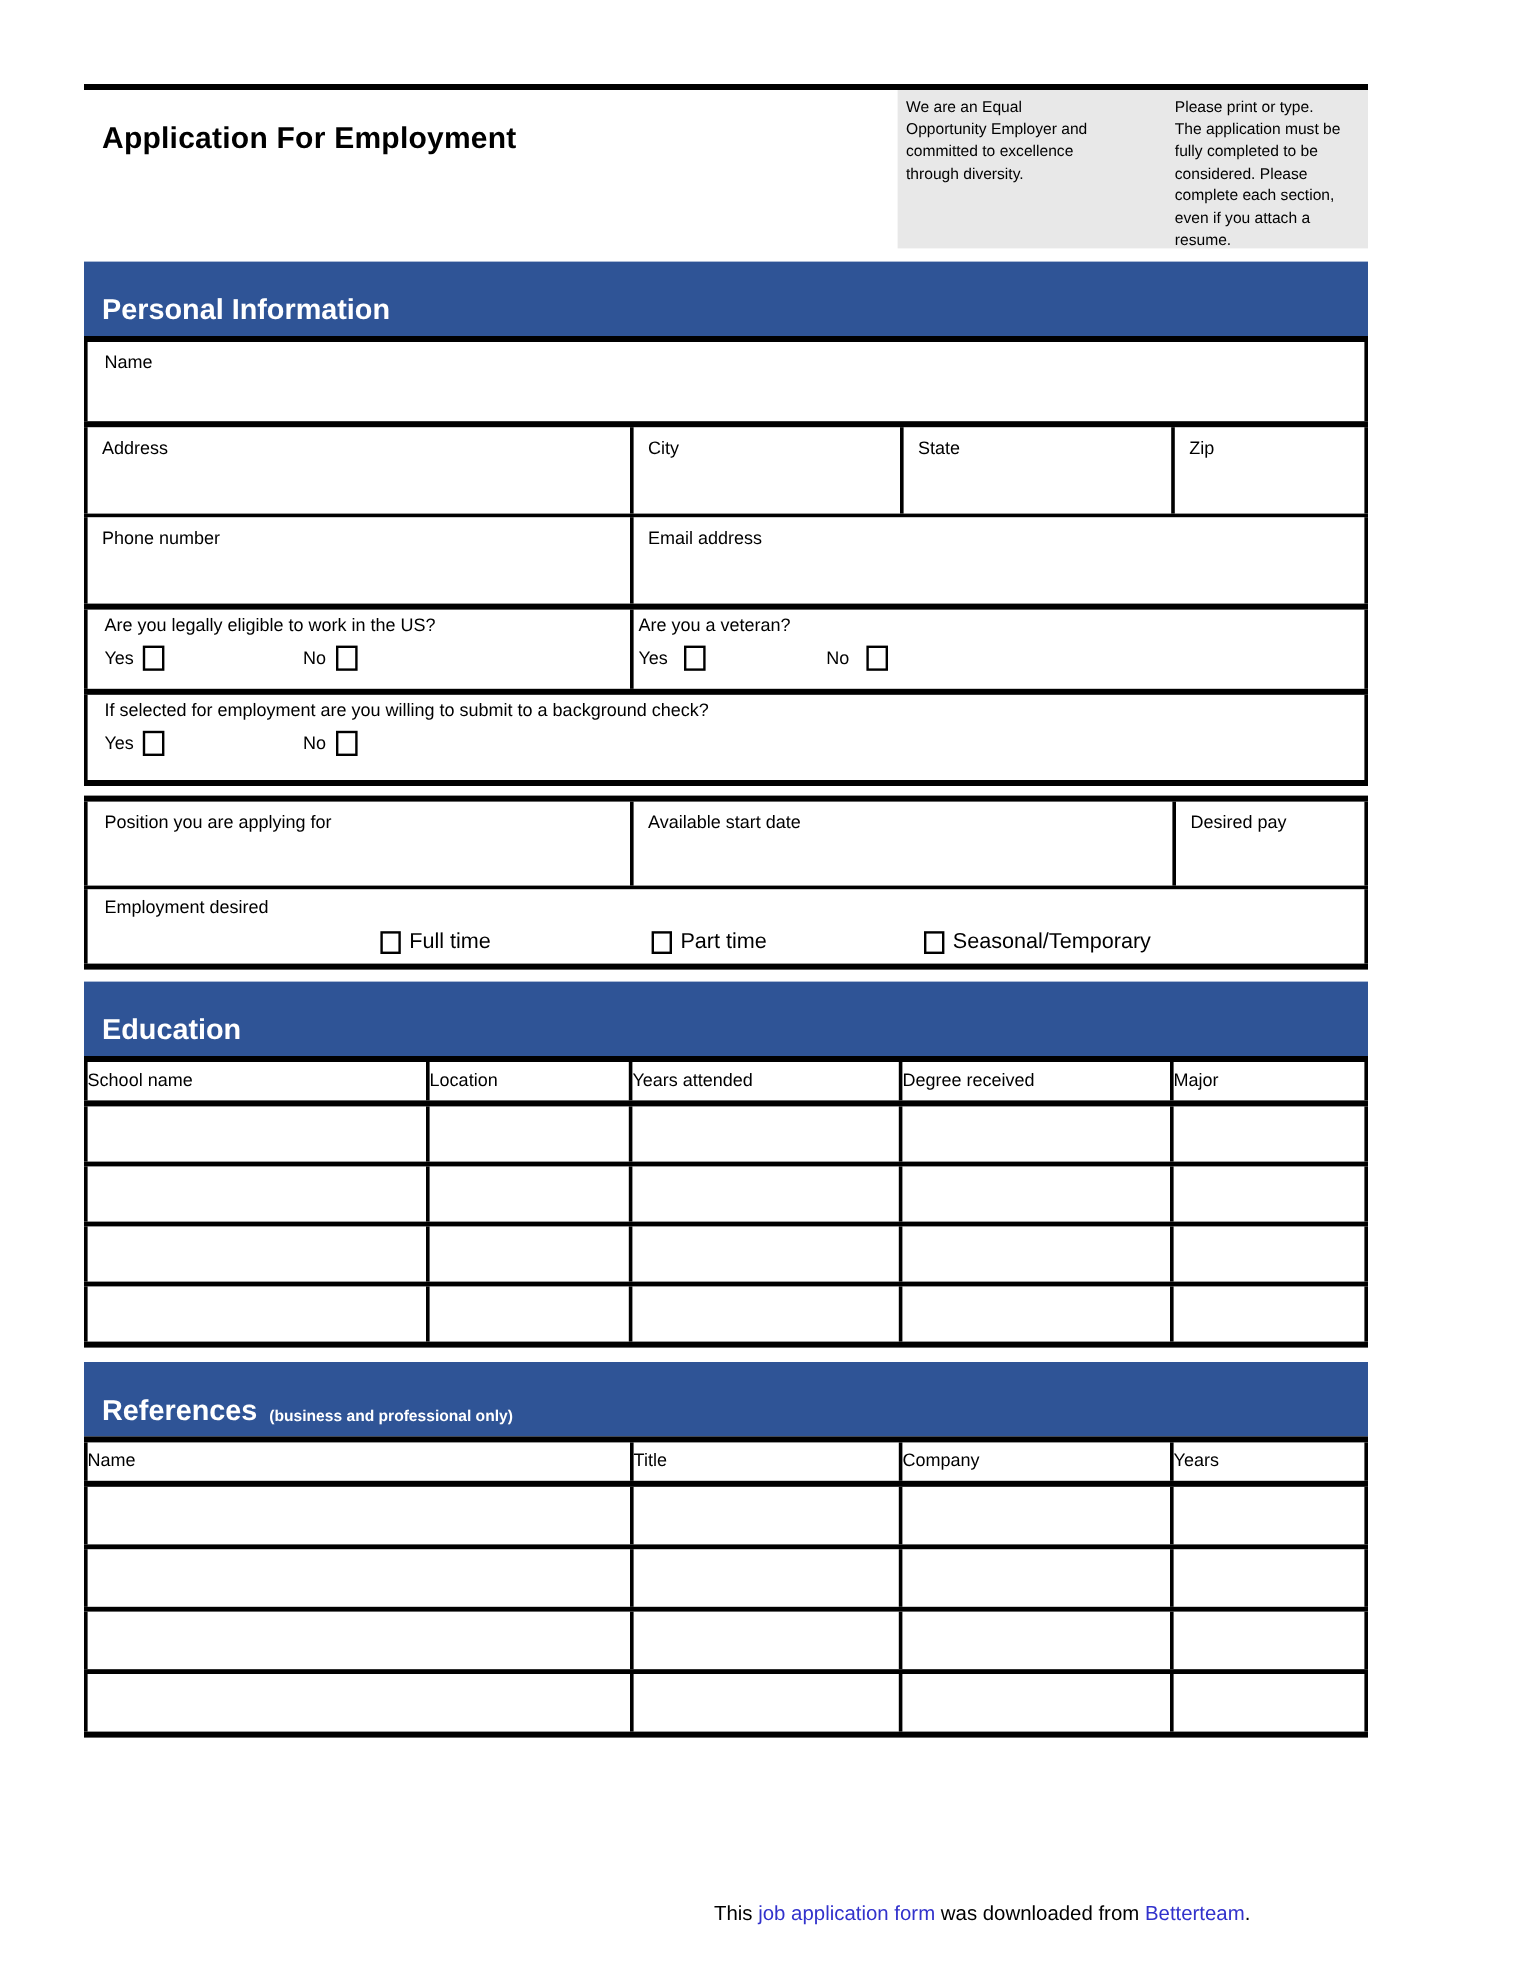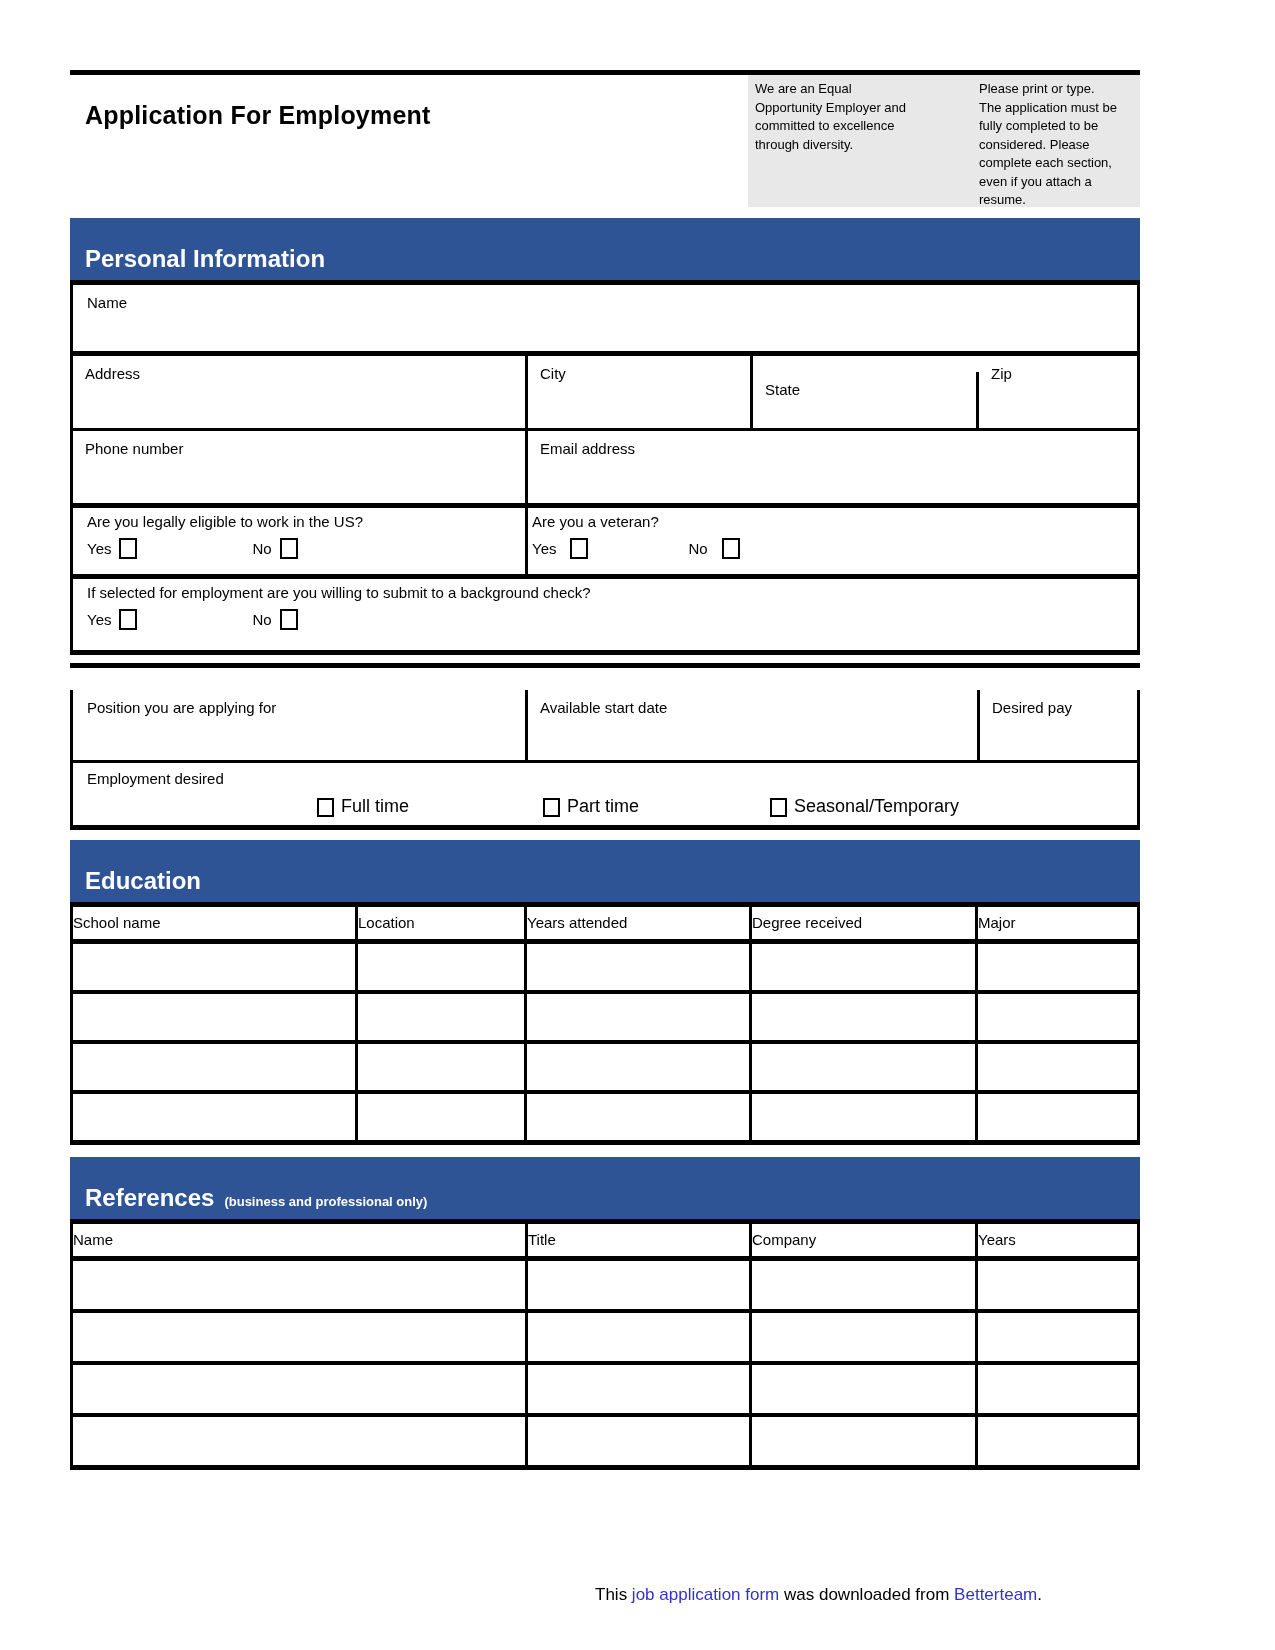--- a/index.html
+++ b/index.html
@@ -26,37 +26,37 @@
 
   
   .brow { border-left:3px solid #000; border-right:3px solid #000; box-sizing:border-box; display:flex; }
   .c { box-sizing:border-box; border-right:3px solid #000; }
   .c:last-child { border-right:none; }
   .lbl { font-size:15px; }
 
   .name-row { height:66px; padding:9px 0 0 14px; }
   .field-row { height:72px; }
   .field-row .c { padding:9px 8px 0 12px; }
-  .c.w1 { width:455px; } .c.w2 { width:225px; } .c.w3 { width:226px;margin-top:16px; } .c.w4 { flex:1; }
+  .c.w1 { width:455px; } .c.w2 { width:225px; } .c.w3 { width:226px; } .c.w4 { flex:1; }
 
   .q-row { height:66px; }
   .q-row .c { padding-top:5px; }
   .q-row .q1 { width:455px; padding-left:14px; }
   .q-row .q2 { flex:1; padding-left:4px; }
   .q-single { height:66px; padding:5px 0 0 14px; }
 
   .yn { display:flex; align-items:center; margin-top:8px; font-size:15px; }
   .cb { display:inline-block; width:14px; height:17px; border:2px solid #000; background:#fff; }
   .yn .cb { margin-left:8px; }
   .yn .no { margin-left:115px; }
   .q2 .yn .cb { margin-left:14px; }
   .q2 .yn .no { margin-left:100px; }
 
   
-  .pos-row { height:70px;margin-top:22px; }
+  .pos-row { height:70px; }
   .pos-row .c { padding:9px 8px 0 12px; }
   .pos-row .p1 { width:455px; padding-left:14px; } .pos-row .p2 { width:452px; } .pos-row .p3 { flex:1; }
   .empl-row { height:62px; display:block; padding:7px 0 0 14px; }
   .ed-options { position:relative; height:24px; margin-top:9px; }
   .ed-opt { position:absolute; top:0; display:flex; align-items:flex-end; font-size:18px; }
   .ed-opt .cb2 { display:inline-block; width:13px; height:15px; border:2px solid #000; background:#fff; margin-right:7px; }
   .ed-opt.o1 { left:230px; } .ed-opt.o2 { left:456px; } .ed-opt.o3 { left:683px; }
 
   
   .thead { height:32px; }

